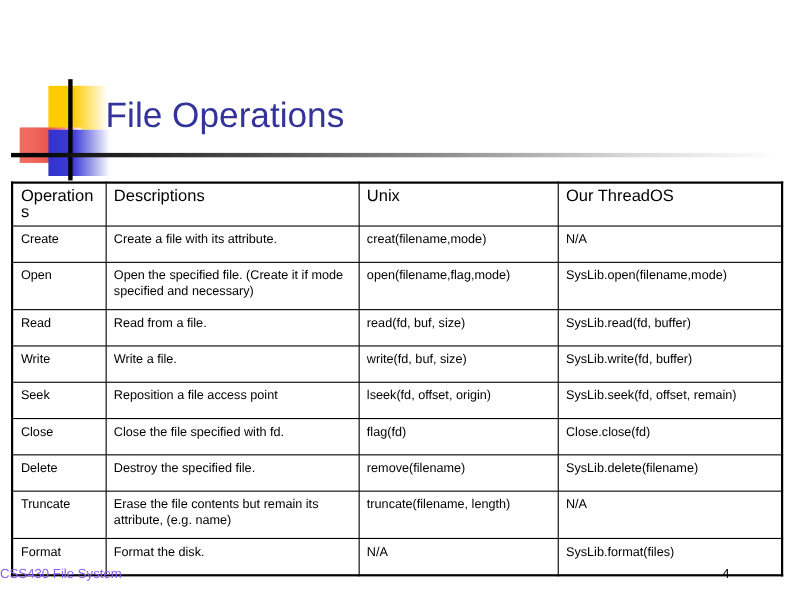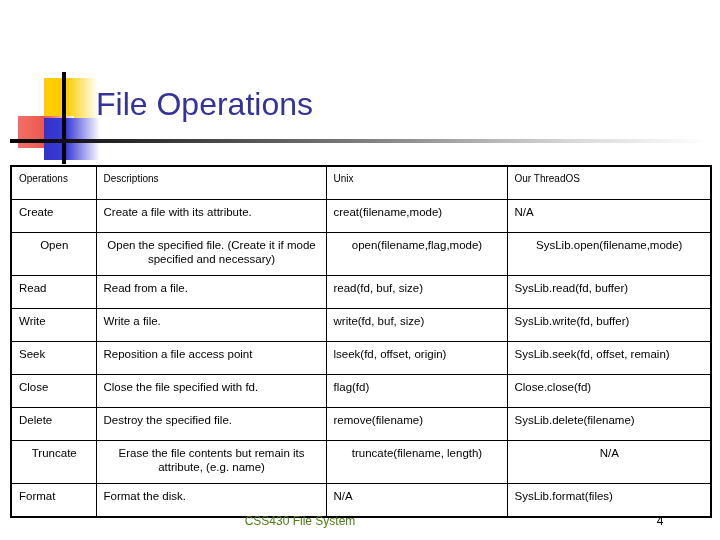--- a/index.html
+++ b/index.html
@@ -99,37 +99,37 @@
   }
   table.ops td {
     border: 1px solid #000000;
     padding: 5px 6px 5px 7px;
     font-size: 11.5px;
     line-height: 14px;
     color: #000000;
     vertical-align: top;
     word-wrap: break-word;
   }
-  table.ops tr.header td { font-size: 10px; }
+  table.ops tr.header td { font-size: 15px; }
   col.c1 { width: 85px; }
   col.c2 { width: 230px; }
   col.c3 { width: 181px; }
   col.c4 { width: 204px; }
-  tr.r-tall td { height: 32px; text-align: center; }
+  tr.r-tall td { height: 32px; }
   tr.r-std td  { height: 22px; }
 
   
   .footer-center {
     position: absolute;
     left: 0;
     top: 514px;
     width: 600px;
-    text-align: center;
+    text-align: left;
     font-size: 12px;
-    color: #4d7c0f;
+    color: #8b5cf6;
   }
   .footer-page {
     position: absolute;
     left: 640px;
     top: 514px;
     width: 40px;
     text-align: center;
     font-size: 12px;
     color: #000000;
   }

